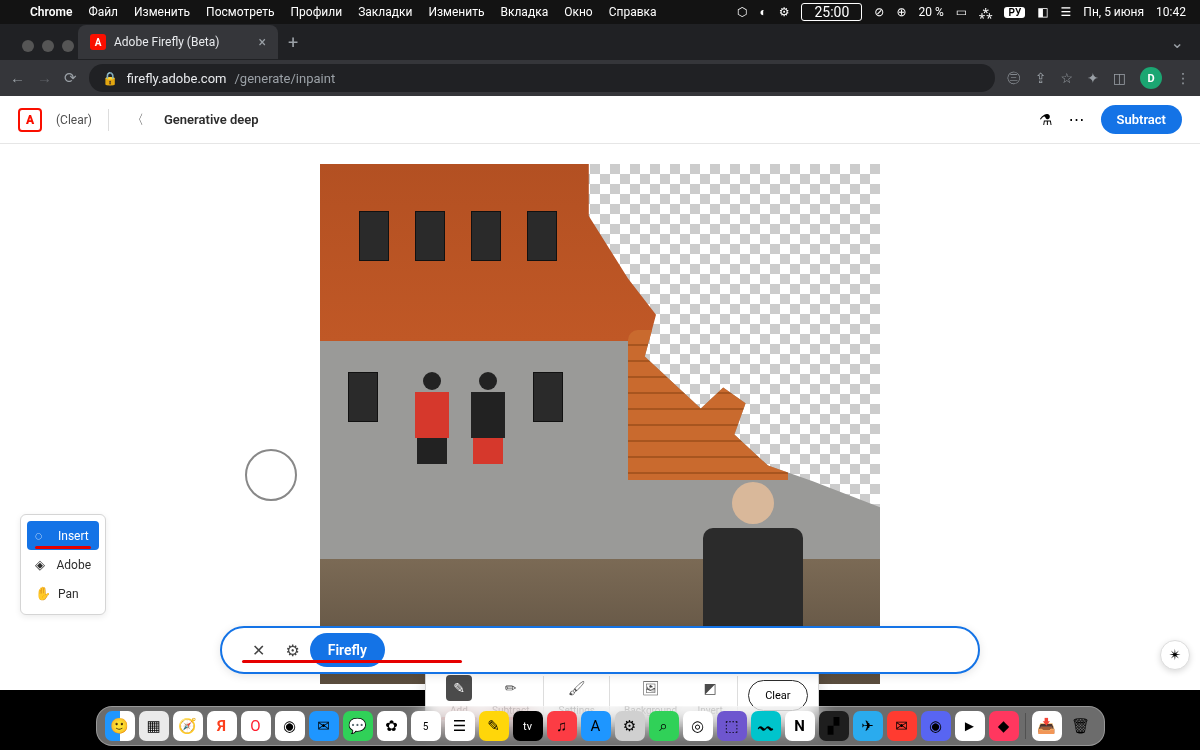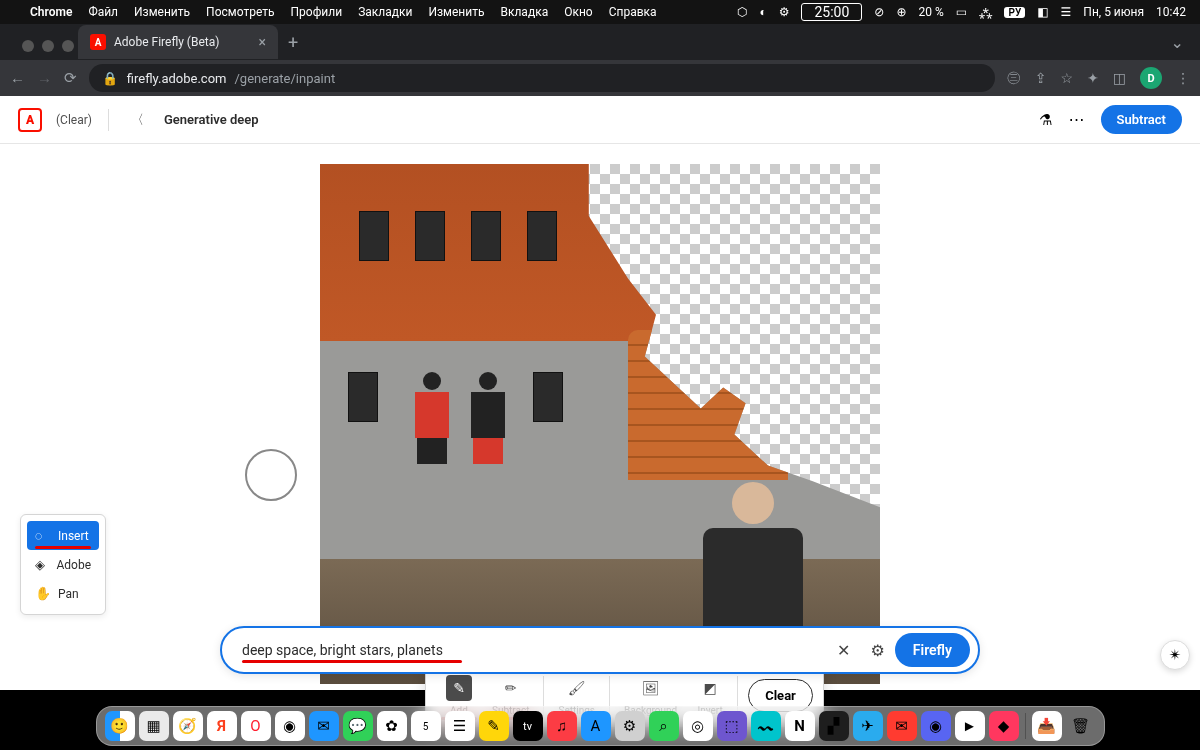--- a/index.html
+++ b/index.html
@@ -74,21 +74,21 @@
 .tool-item.active { background:#1473e6; color:#fff; }
 .tool-item .tico { width:15px; font-size:13px; }
 .red-und { position:absolute; left:8px; right:8px; bottom:1px; height:3px; background:#e60000; border-radius:2px; }
 
 
 .float-tb { position:absolute; left:425px; top:520px; background:#fff; border:1px solid #d5d5d5; border-radius:8px; box-shadow:0 4px 14px rgba(0,0,0,.15); display:flex; align-items:center; padding:8px 10px; gap:0; }
 .ft-item { display:flex; flex-direction:column; align-items:center; gap:4px; padding:2px 10px; font-size:10px; color:#4b4b4b; cursor:pointer; position:relative; }
 .ft-item .fi-icon { width:26px; height:26px; border-radius:4px; display:flex; align-items:center; justify-content:center; font-size:14px; }
 .ft-item.active .fi-icon { background:#4b4b4b; color:#fff; }
 .ft-div { width:1px; height:40px; background:#ddd; margin:0 4px; }
-.clear-btn { border:1.5px solid #2c2c2c; background:#fff; border-radius:20px; padding:8px 16px; font-size:13px; font-weight:700; cursor:pointer; margin-left:6px; }
+.clear-btn { border:1.5px solid #2c2c2c; background:#fff; border-radius:20px; padding:8px 16px; font-size:11px; font-weight:400; cursor:pointer; margin-left:6px; }
 .red-und2 { position:absolute; left:5px; right:5px; bottom:-2px; height:3px; background:#e60000; border-radius:2px; }
 
 
 .prompt-bar { position:absolute; left:220px; bottom:16px; width:760px; height:48px; border:2px solid #1473e6; border-radius:26px; background:#fff; display:flex; align-items:center; padding:0 8px 0 20px; box-shadow:0 2px 10px rgba(0,0,0,.1); }
 .prompt-input { flex:1; border:none; outline:none; font-size:14px; color:#2c2c2c; background:transparent; }
 .prompt-x { font-size:16px; color:#444; cursor:pointer; padding:0 10px; }
 .prompt-sliders { font-size:16px; color:#444; cursor:pointer; padding:0 10px; }
 .gen-btn { background:#1473e6; color:#fff; border:none; border-radius:20px; padding:9px 18px; font-size:14px; font-weight:600; cursor:pointer; }
 .prompt-und { position:absolute; left:20px; bottom:9px; width:220px; height:3px; background:#e60000; border-radius:2px; }
 
@@ -262,21 +262,20 @@
       </div>
       <div class="ft-item">
         <div class="fi-icon">◩</div>
         <span>Invert</span>
       </div>
       <div class="ft-div"></div>
       <button class="clear-btn">Clear</button>
     </div>
 
     <div class="prompt-bar">
-      <input class="prompt-input" value="deep space, bright stars, planets" style="">
       <div class="prompt-und"></div>
       <span class="prompt-x">✕</span>
       <span class="prompt-sliders">⚙</span>
       <button class="gen-btn">Firefly</button>
     </div>
 
     <div class="gpt-fab">✴</div>
   </div>
 </div>
 

